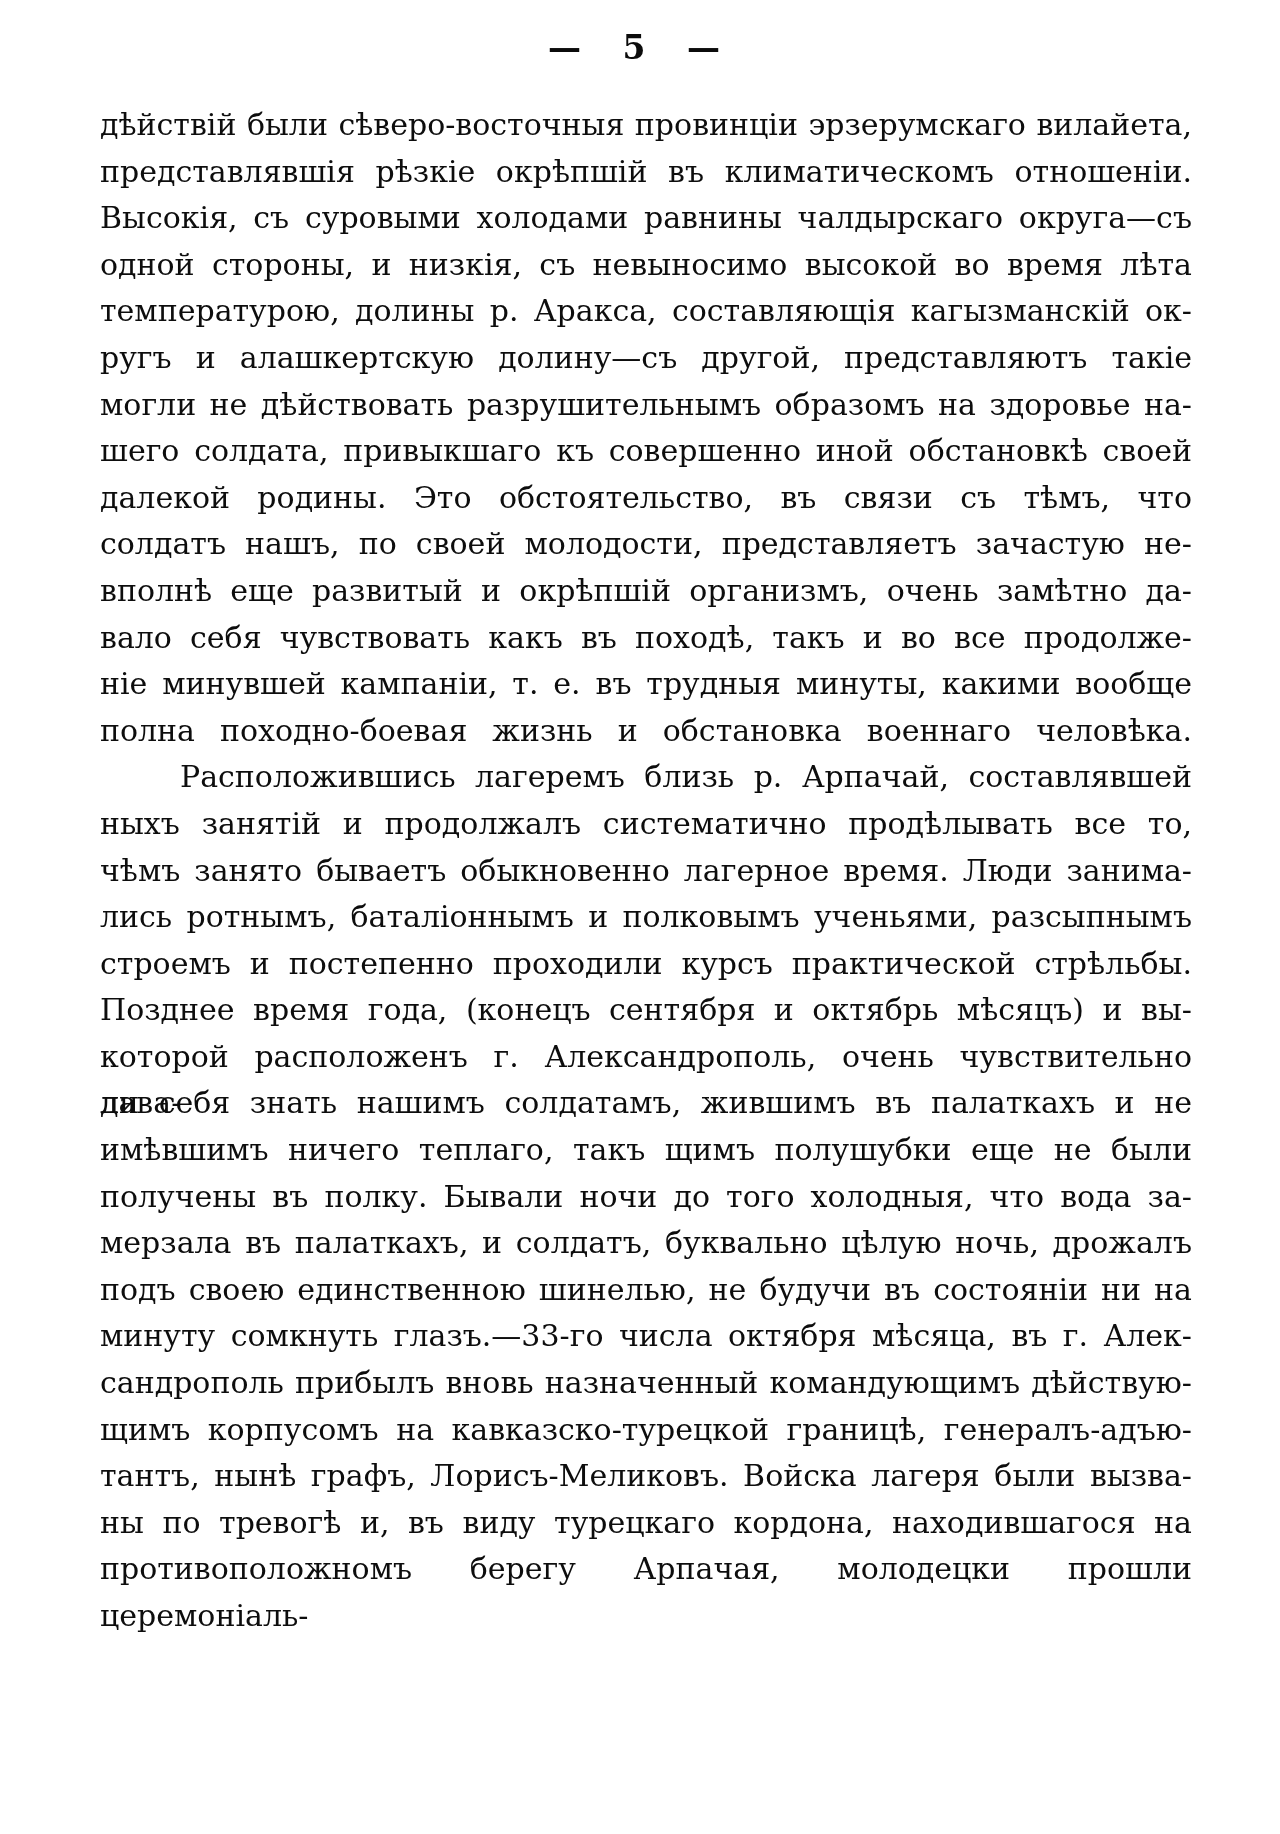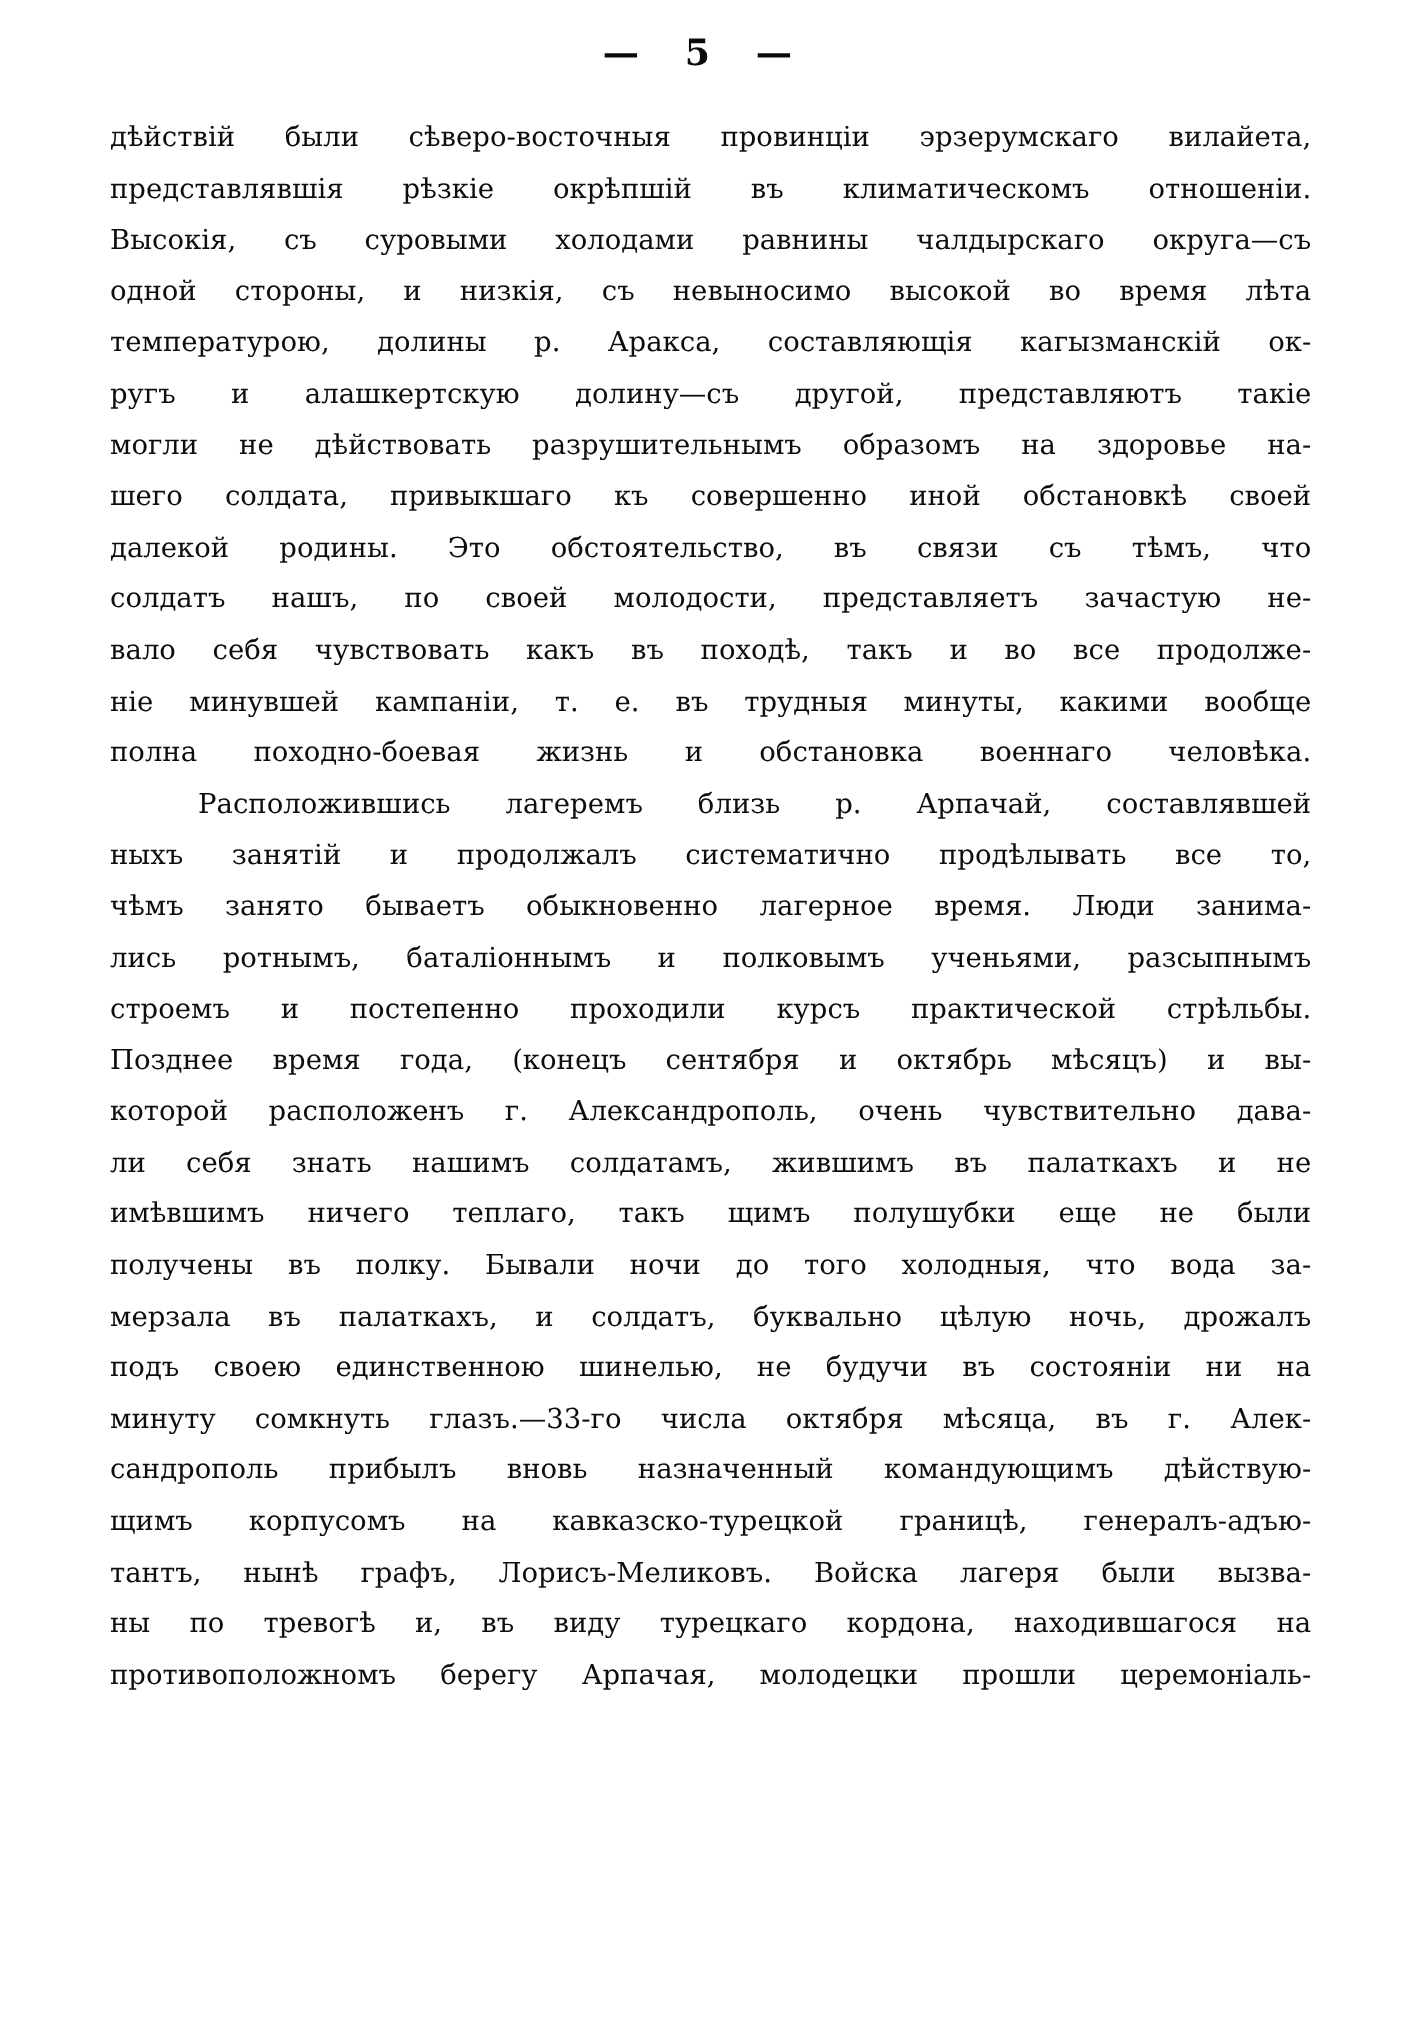--- a/index.html
+++ b/index.html
@@ -30,21 +30,21 @@
   }
   .text-block {
     position: absolute;
     top: 102px;
     left: 100px;
     width: 1092px;
   }
   .line {
     height: 46.6px;
     line-height: 46.6px;
-    font-size: 25px;
+    font-size: 30px;
     white-space: nowrap;
     text-align: justify;
     text-align-last: justify;
     text-justify: inter-word;
     color: #0d0d0d;
   }
   
   .line::after { content: ""; display: inline-block; width: 100%; }
   .line { white-space: normal; }
   .line.indent {
@@ -63,20 +63,21 @@
     <div class="line">дѣйствій были сѣверо-восточныя провинціи эрзерумскаго вилайета,</div>
     <div class="line">представлявшія рѣзкіе окрѣпшій въ климатическомъ отношеніи.</div>
     <div class="line">Высокія, съ суровыми холодами равнины чалдырскаго округа—съ</div>
     <div class="line">одной стороны, и низкія, съ невыносимо высокой во время лѣта</div>
     <div class="line">температурою, долины р. Аракса, составляющія кагызманскій ок-</div>
     <div class="line">ругъ и алашкертскую долину—съ другой, представляютъ такіе</div>
     <div class="line">могли не дѣйствовать разрушительнымъ образомъ на здоровье на-</div>
     <div class="line">шего солдата, привыкшаго къ совершенно иной обстановкѣ своей</div>
     <div class="line">далекой родины. Это обстоятельство, въ связи съ тѣмъ, что</div>
     <div class="line">солдатъ нашъ, по своей молодости, представляетъ зачастую не-</div>
+    <div class="line">вполнѣ еще развитый и окрѣпшій организмъ, очень замѣтно да-</div>
     <div class="line">вало себя чувствовать какъ въ походѣ, такъ и во все продолже-</div>
     <div class="line">ніе минувшей кампаніи, т. е. въ трудныя минуты, какими вообще</div>
     <div class="line">полна походно-боевая жизнь и обстановка военнаго человѣка.</div>
     <div class="line indent">Расположившись лагеремъ близь р. Арпачай, составлявшей</div>
     <div class="line">ныхъ занятій и продолжалъ систематично продѣлывать все то,</div>
     <div class="line">чѣмъ занято бываетъ обыкновенно лагерное время. Люди занима-</div>
     <div class="line">лись ротнымъ, баталіоннымъ и полковымъ ученьями, разсыпнымъ</div>
     <div class="line">строемъ и постепенно проходили курсъ практической стрѣльбы.</div>
     <div class="line">Позднее время года, (конецъ сентября и октябрь мѣсяцъ) и вы-</div>
     <div class="line">которой расположенъ г. Александрополь, очень чувствительно дава-</div>

